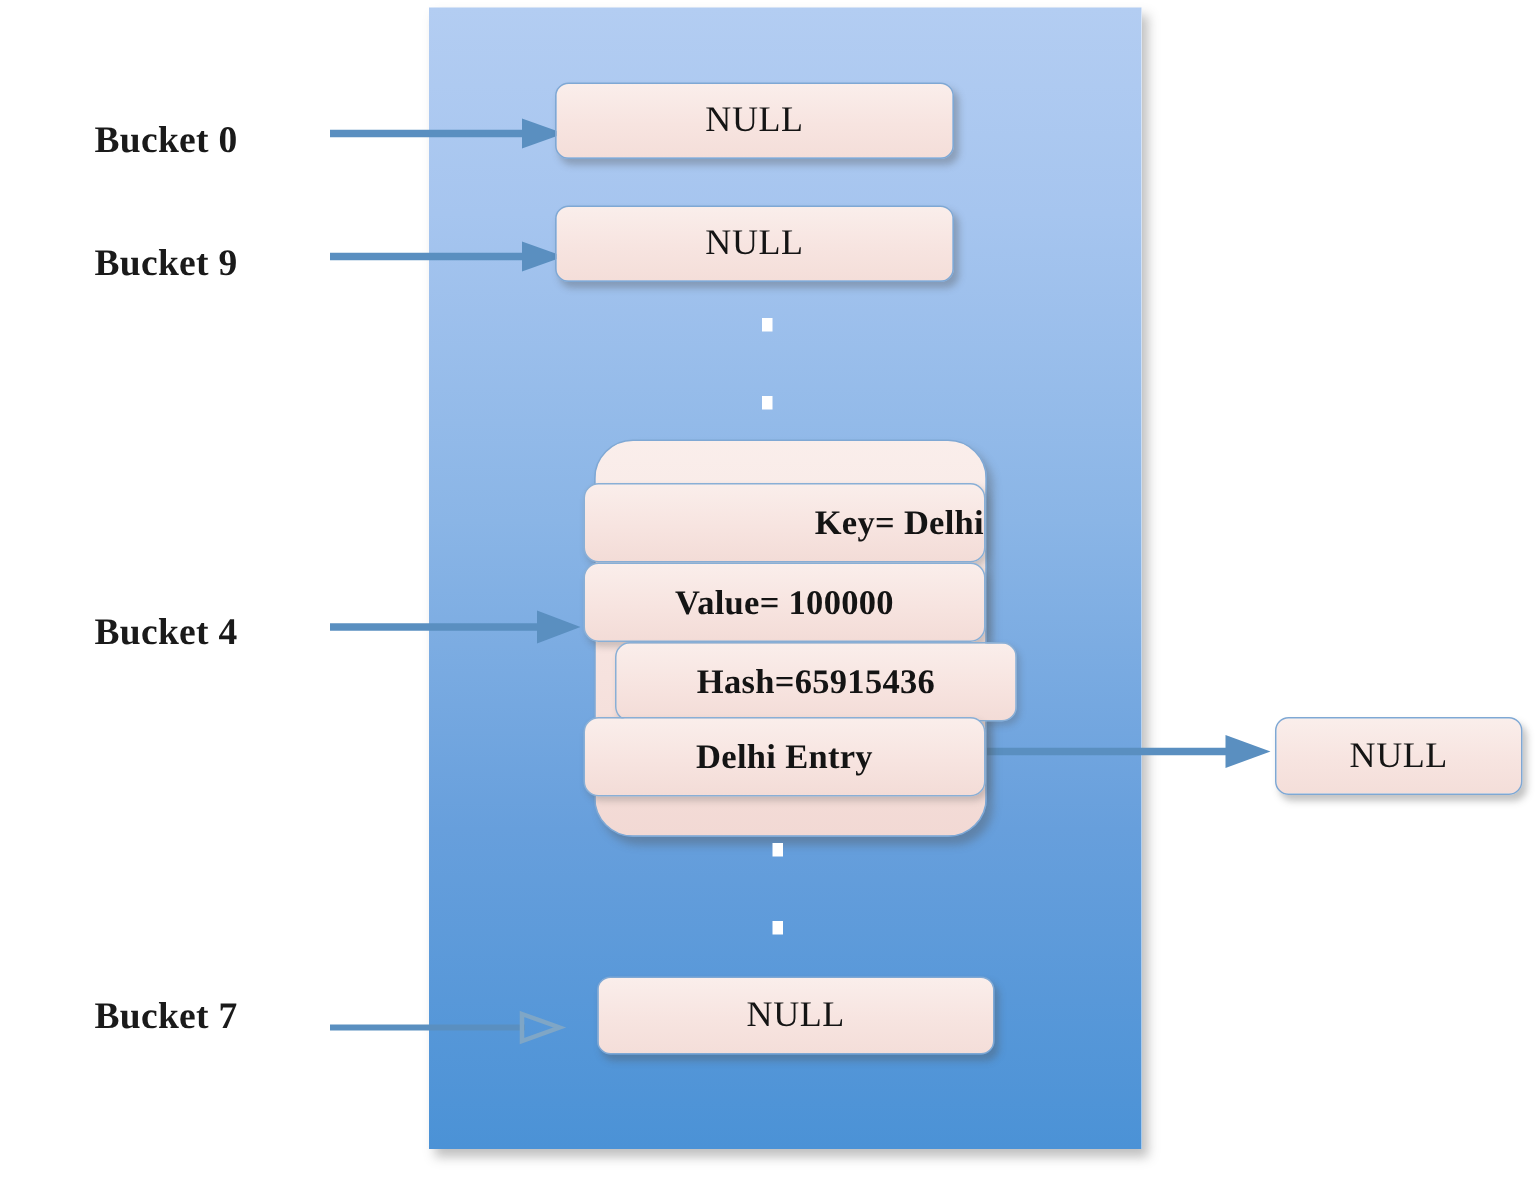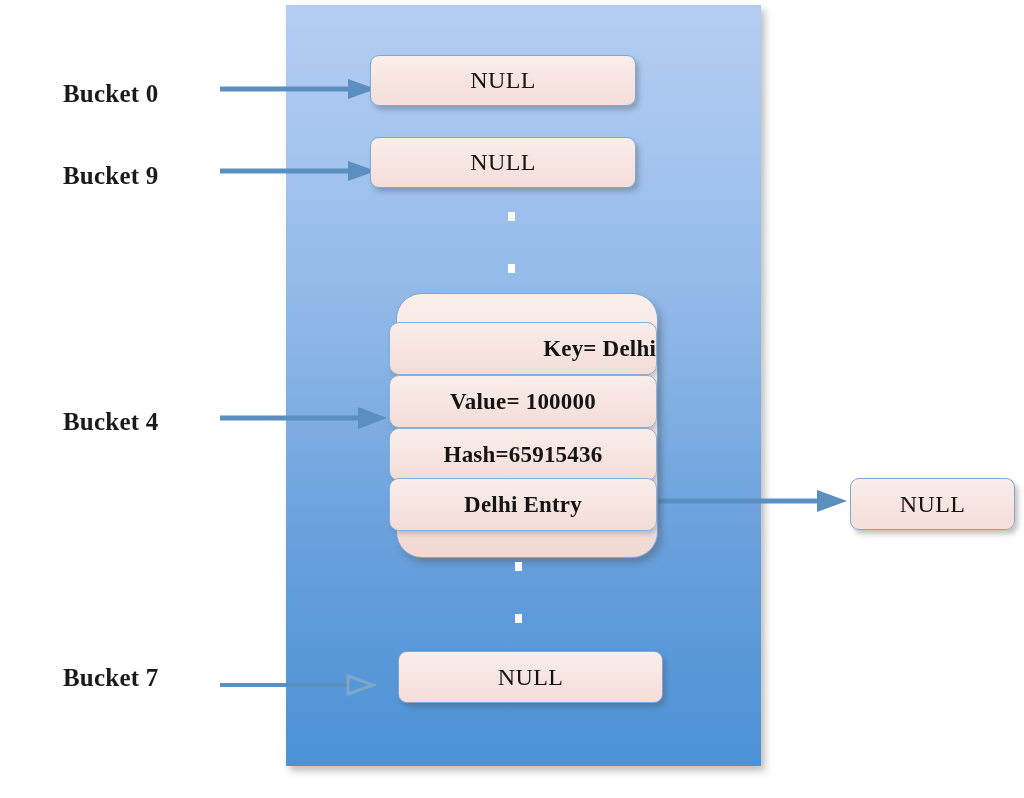--- a/index.html
+++ b/index.html
@@ -173,21 +173,21 @@
   <div class="dot" style="left:508px; top:264px;"></div>
 
   <div id="entry-node-shell"></div>
 
   <div class="entry-row" style="top:322px;justify-content:flex-end;">
     <span>Key= Delhi</span>
   </div>
   <div class="entry-row" style="top:375px;text-align:center;">
     <span>Value= 100000</span>
   </div>
-  <div class="entry-row" style="top:428px;">
+  <div class="entry-row" style="top:428px;margin-left:21px;">
     <span>Hash=65915436</span>
   </div>
   <div class="entry-row" style="top:478px;">
     <span>Delhi Entry</span>
   </div>
 
   <div class="pink-box" style="left:850px; top:478px; width:165px; height:52px;">
     <span>NULL</span>
   </div>
 

